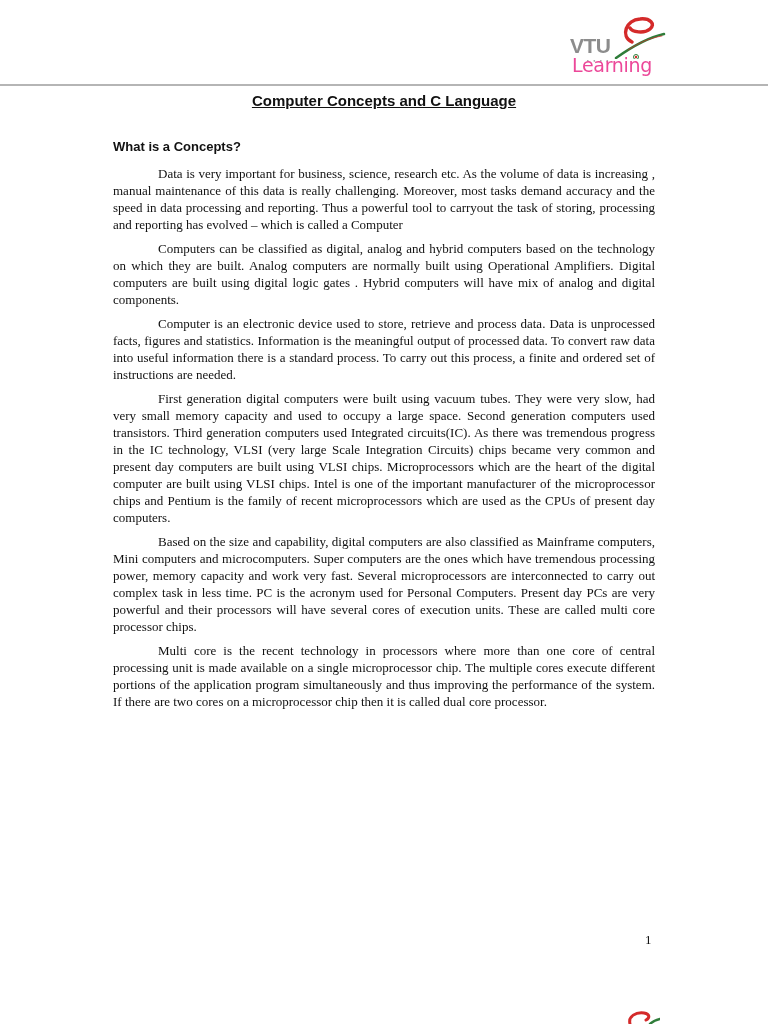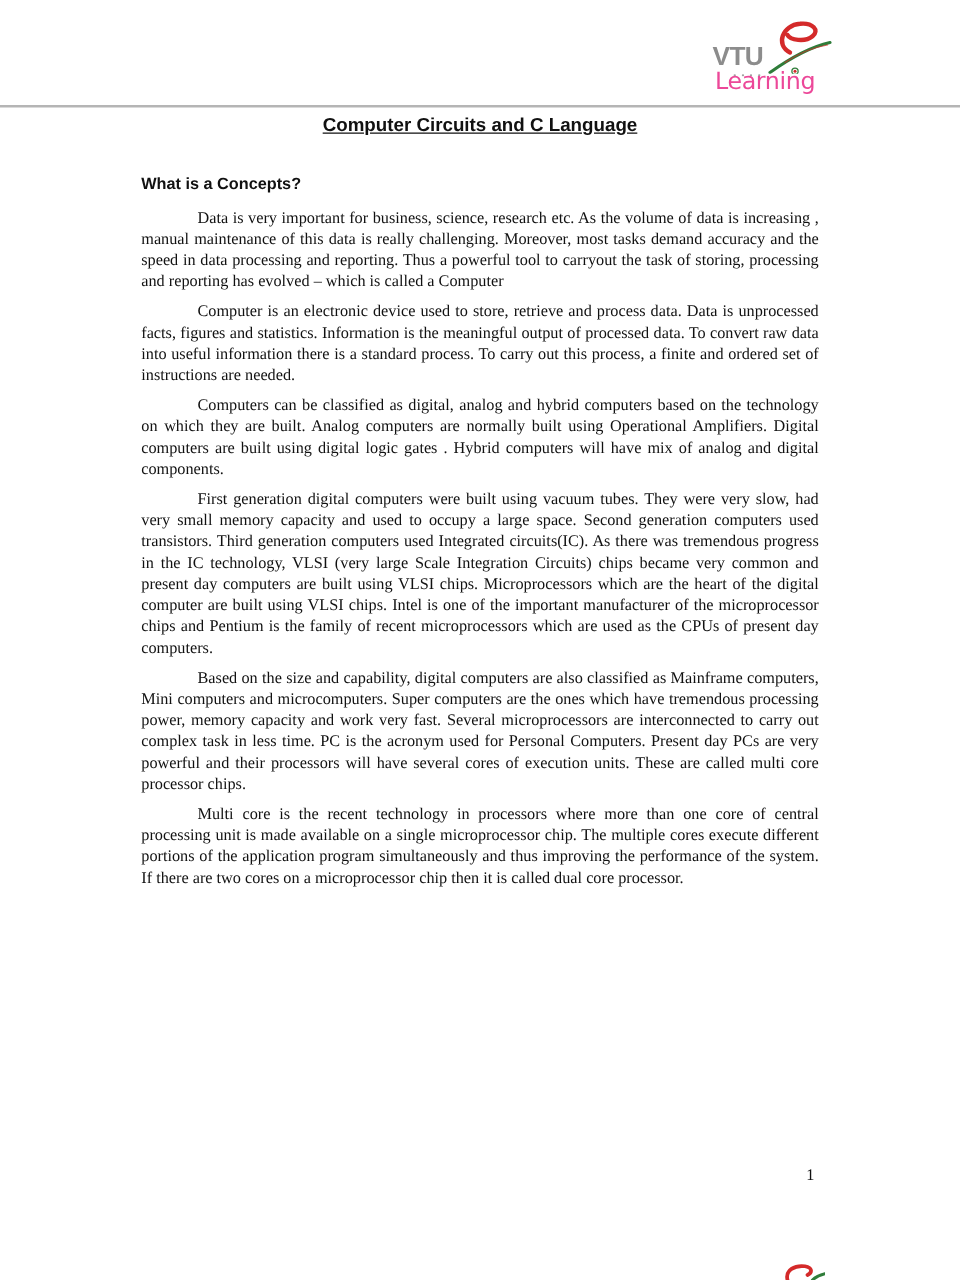--- a/index.html
+++ b/index.html
@@ -129,26 +129,26 @@
       <circle cx="30" cy="43" r="1.2" fill="#d42a2a"></circle>
     </svg>
     <span class="logo-vtu">VTU</span>
     <span class="logo-dots">••••</span>
     <span class="logo-learning">Learning</span>
   </div>
   <div class="header-rule"></div>
 </div>
 
 <div class="content">
-  <h1 class="doc-title">Computer Circuits and C Language</h1>
+  <h1 class="doc-title">Computer Concepts and C Language</h1>
 
   <h2 class="section-heading h1">What is a Concepts?</h2>
   <p class="para p1">Data is very important for business, science, research etc. As the volume of data is increasing , manual maintenance of this data is really challenging. Moreover, most tasks demand accuracy and the speed in data processing and reporting. Thus a powerful tool to carryout the task of storing, processing and reporting has evolved – which is called a Computer</p>
+  <p class="para p-gap"> Computers can be classified as digital, analog and hybrid computers based on the technology on which they are built. Analog computers are normally built using Operational Amplifiers. Digital computers are built using digital logic gates . Hybrid computers will have mix of analog and digital components.</p>
   <p class="para p-gap">Computer is an electronic device used to store, retrieve and process data. Data is unprocessed facts, figures and statistics. Information is the meaningful output of processed data. To convert raw data into useful information there is a standard process. To carry out this process, a finite and ordered set of instructions are needed.</p>
-  <p class="para p-gap"> Computers can be classified as digital, analog and hybrid computers based on the technology on which they are built. Analog computers are normally built using Operational Amplifiers. Digital computers are built using digital logic gates . Hybrid computers will have mix of analog and digital components.</p>
   <p class="para p-gap">First generation digital computers were built using vacuum tubes. They were very slow, had very small memory capacity and used to occupy a large space. Second generation computers used transistors. Third generation computers used Integrated circuits(IC). As there was tremendous progress in the IC technology, VLSI (very large Scale Integration Circuits) chips became very common and present day computers are built using VLSI chips. Microprocessors which are the heart of the digital computer are built using VLSI chips.  Intel is one of the important manufacturer of the microprocessor chips  and Pentium is the family of recent microprocessors which are used as the CPUs of present day computers.</p>
   <p class="para p-gap"> Based on the size  and capability, digital computers are also classified as Mainframe computers, Mini computers and microcomputers. Super computers are the ones which have tremendous processing power, memory capacity and work very fast. Several microprocessors are interconnected to carry out complex task in less time.  PC is the acronym used for Personal Computers. Present day PCs are very powerful and their processors will have several cores of execution units. These are called multi core processor chips.</p>
   <p class="para p-gap">Multi core is the recent technology in processors where more than one core of central processing unit is made available on a single microprocessor chip. The multiple cores execute different portions of the application program simultaneously and thus improving the performance of the system. If there are two cores on a microprocessor chip then it is called dual core processor.</p>
 
 </div>
 
 <div class="page-number">1</div>
 
 <svg class="footer-logo" viewBox="0 0 40 16">
   <path d="M10 16 C 8 8, 16 4, 24 5 C 30 6, 30 10, 26 12" fill="none" stroke="#d42a2a" stroke-width="3" stroke-linecap="round"></path>

